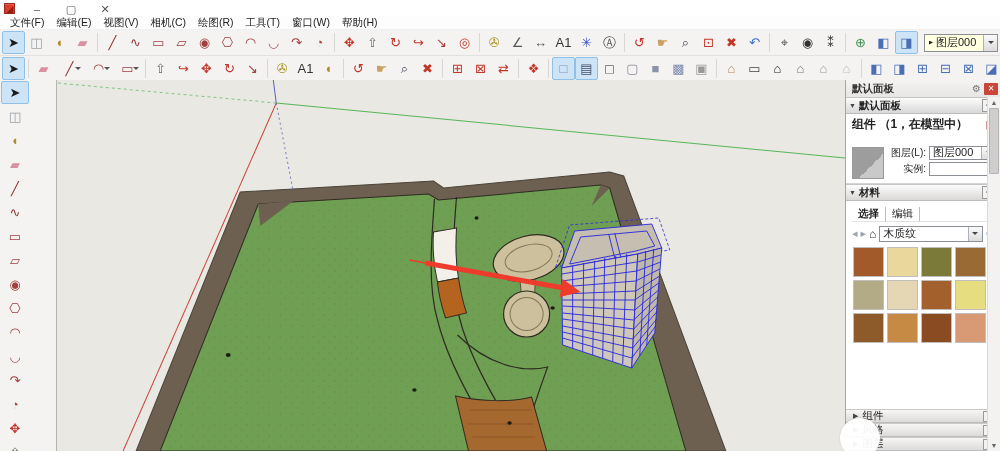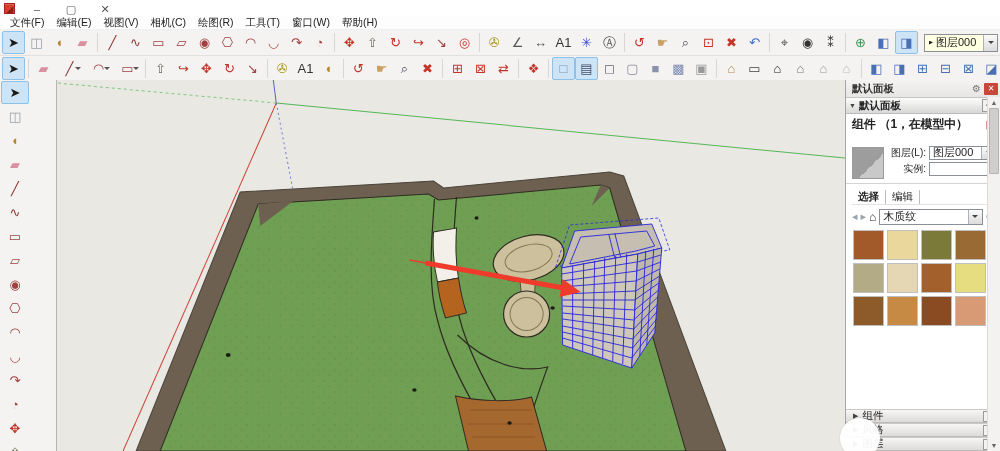--- a/index.html
+++ b/index.html
@@ -541,20 +541,25 @@
             <div class="fctl">
                 <div class="tinput">
                   <span></span>
                 </div>
               </div>
           </div>
         </div>
       </div>
     </div>
 
+    <div class="sechead pr">
+      <span class="tri">▼</span>
+      <span class="sectitle">材料</span>
+      <span class="minbtn">▬</span>
+    </div>
     <div class="mbody pr">
       <div class="mtabs">
         <span class="mtab active">选择</span>
         <span class="mtab">编辑</span>
         <span class="sp"></span>
         <span class="micon">✒</span>
       </div>
       <div class="mnav">
         <span class="navarrow">◂</span>
         <span class="navarrow">▸</span>

